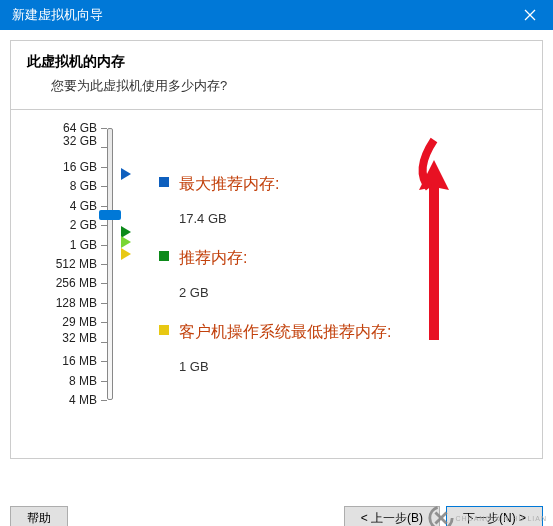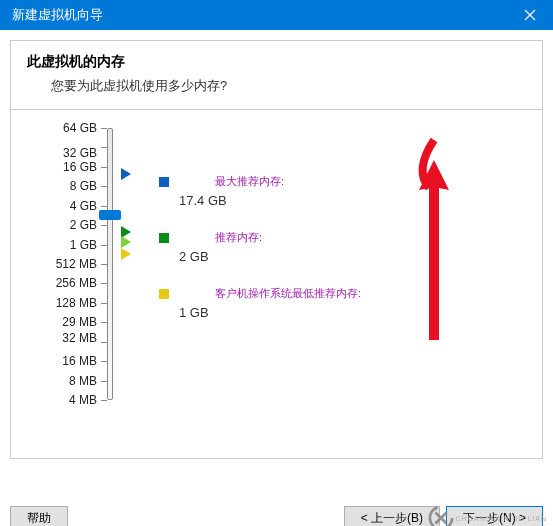--- a/index.html
+++ b/index.html
@@ -34,22 +34,22 @@
     .mem-input { width: 72px; height: 22px; border: 1px solid #7a7a7a; text-align: right; padding-right: 4px; font-size: 13px; font-family: inherit; }
     .spinner { width: 16px; height: 22px; border: 1px solid #7a7a7a; border-left: none; display: flex; flex-direction: column; }
     .spinner-btn { flex: 1; display: flex; align-items: center; justify-content: center; font-size: 7px; cursor: pointer; background: #f0f0f0; }
     .unit { margin-left: 6px; font-size: 13px; }
     .rec-block { margin-top: 46px; }
     .rec-item { display: flex; align-items: flex-start; margin-bottom: 22px; }
     .rec-square { width: 10px; height: 10px; margin-top: 3px; margin-right: 10px; flex-shrink: 0; }
     .sq-blue { background: #0e5fbe; }
     .sq-green { background: #0c8a1a; }
     .sq-yellow { background: #e8c813; }
-    .rec-text .rec-title { font-size: 11px; color: #a21caf; margin-left: 36px; }
-    .rec-text .rec-val { font-size: 13px; color: #333; margin-top: 4px; }
+    .rec-text .rec-title { font-size: 16px; color: #c2410c; }
+    .rec-text .rec-val { font-size: 13px; color: #333; margin-top: 16px; }
     .footer { position: absolute; bottom: 6px; left: 10px; right: 10px; display: flex; align-items: center; padding-top: 6px; }
     .btn { height: 24px; padding: 0 16px; font-size: 12px; border: 1px solid #adadad; background: #e1e1e1; cursor: pointer; font-family: inherit; }
     .footer .spacer { flex: 1; }
     .footer .btn + .btn { margin-left: 6px; }
     .footer .btn.outlined { border: 1px solid #0078d7; }
     .annotation-arrow { position: absolute; pointer-events: none; }
     .watermark { position: absolute; right: 6px; bottom: 4px; display: flex; align-items: center; opacity: 0.9; }
     .watermark svg { width: 28px; height: 28px; }
     .watermark-text { font-size: 13px; color: #888; margin-left: 6px; letter-spacing: 2px; }
     .watermark-sub { font-size: 7px; color: #aaa; letter-spacing: 1px; }
@@ -78,21 +78,21 @@
 
     <div class="body-block">
 
       <div class="mem-row">
 
         <div class="scale-col">
           <div class="slider-track"></div>
           <div id="scale-labels">
               <div class="scale-label" style="top: -7px;">64 GB</div>
               <div class="scale-tick" style="top: 0px;"></div>
-              <div class="scale-label" style="top: 18px; text-align: center;">32 GB</div>
+              <div class="scale-label" style="top: 6px; text-align: center;">32 GB</div>
               <div class="scale-tick" style="top: 19.4286px;"></div>
               <div class="scale-label" style="top: 31.8571px;">16 GB</div>
               <div class="scale-tick" style="top: 38.8571px;"></div>
               <div class="scale-label" style="top: 51.2857px;">8 GB</div>
               <div class="scale-tick" style="top: 58.2857px;"></div>
               <div class="scale-label" style="top: 70.7143px;">4 GB</div>
               <div class="scale-tick" style="top: 77.7143px;"></div>
               <div class="scale-label" style="top: 90.1429px;">2 GB</div>
               <div class="scale-tick" style="top: 97.1429px;"></div>
               <div class="scale-label" style="top: 109.571px;">1 GB</div>

